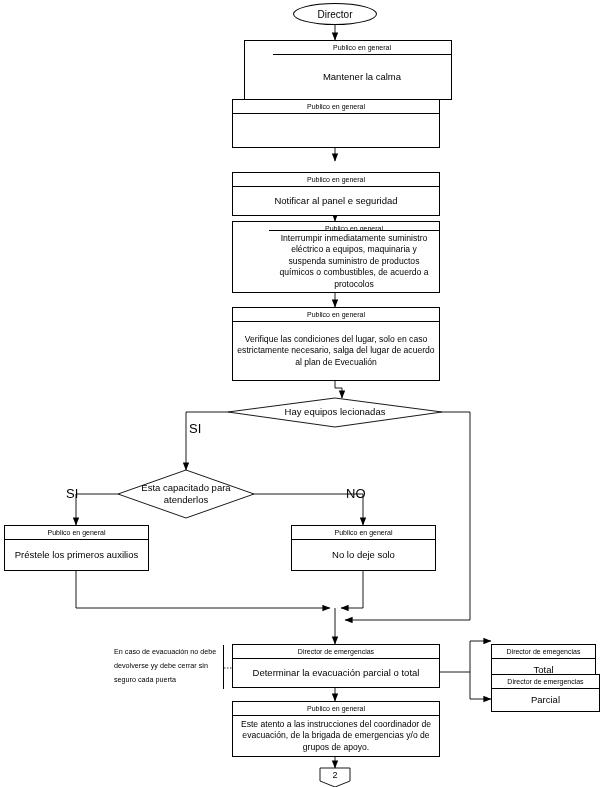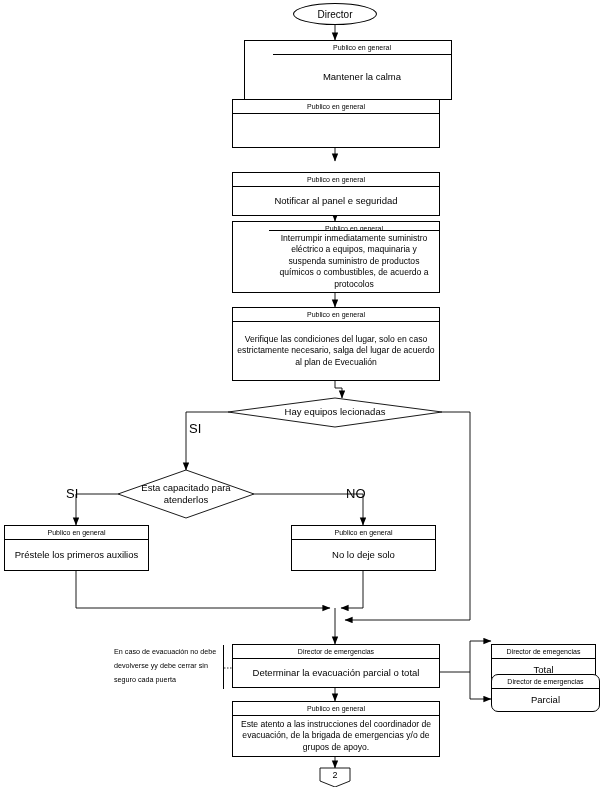--- a/index.html
+++ b/index.html
@@ -226,21 +226,21 @@
   <div class="node proc" style="left:232px; top:644px; width:208px; height:44px;">
     <div class="proc-head">Director de emergencias</div>
     <div class="proc-body">Determinar la evacuación parcial o total</div>
   </div>
 
   <div class="node proc" style="left:491px; top:616px; width:105px; height:38px;margin-top:28px;">
     <div class="proc-head">Director de emegencias</div>
     <div class="proc-body">Total</div>
   </div>
 
-  <div class="node proc" style="left:491px; top:674px; width:109px; height:38px;border-radius:7px;">
+  <div class="node proc" style="left:491px; top:674px; width:109px; height:38px;">
     <div class="proc-head">Director de emergencias</div>
     <div class="proc-body">Parcial</div>
   </div>
 
   <div class="node proc" style="left:232px; top:701px; width:208px; height:56px;">
     <div class="proc-head">Publico en general</div>
     <div class="proc-body small">Este atento a las instrucciones del coordinador de evacuación, de la brigada de emergencias y/o de grupos de apoyo.</div>
   </div>
 
   <div class="offpage" style="left:320px; top:768px; width:30px; height:19px;">

